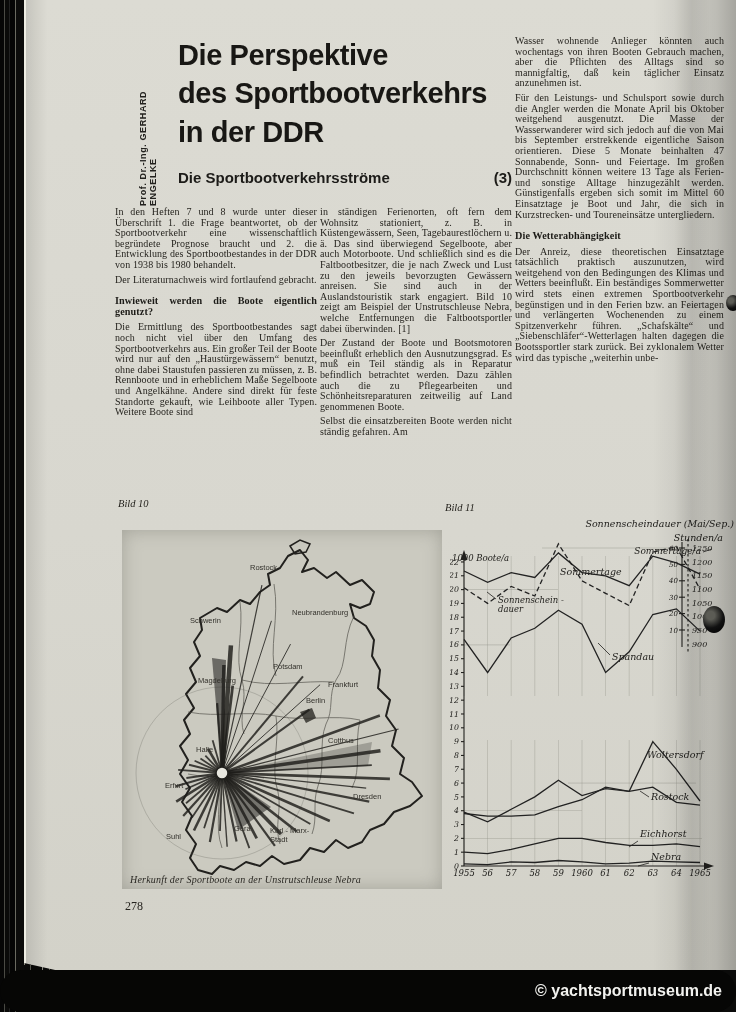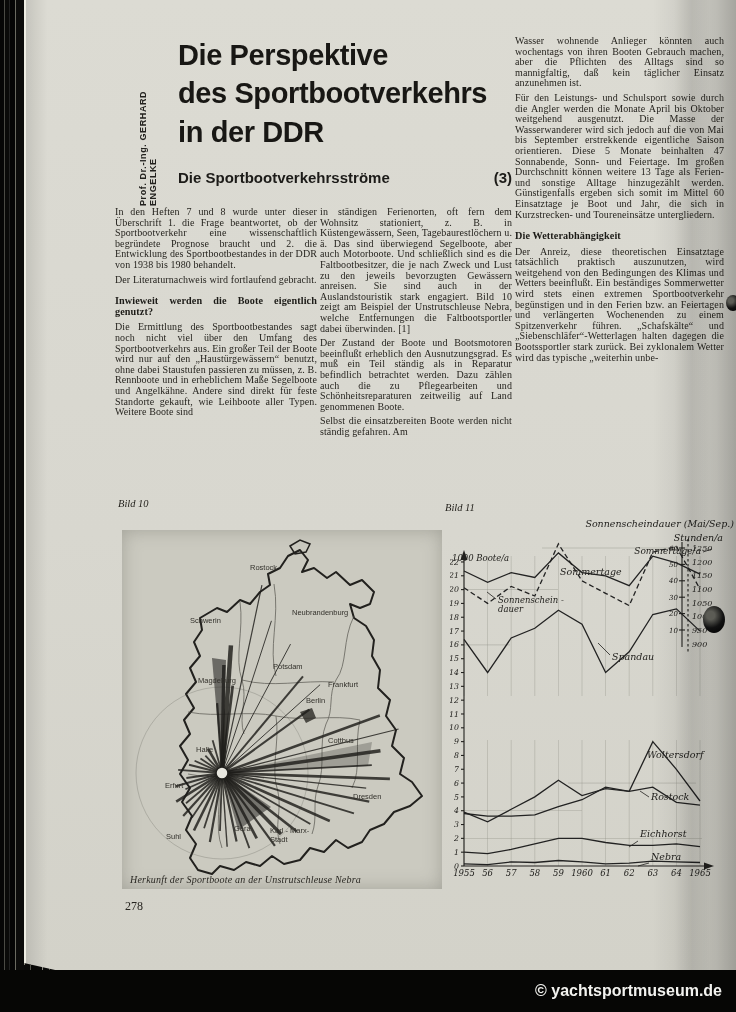--- a/index.html
+++ b/index.html
@@ -12,21 +12,21 @@
   .paper{position:absolute;left:24px;top:0;width:712px;height:970px;
       background:linear-gradient(180deg,#dcdbd3 0%,#d8d7cf 55%,#d3d2c9 100%);
       border-left:2px solid #efeee4;}
   .paper::after{content:"";position:absolute;inset:0;pointer-events:none;background:
       linear-gradient(90deg,rgba(0,0,0,.10) 0,rgba(0,0,0,0) 3%,rgba(0,0,0,0) 88%,rgba(0,0,0,.14) 97%,rgba(0,0,0,.26) 100%),
       linear-gradient(90deg,rgba(0,0,0,0) 91%,rgba(0,0,0,.08) 93.5%,rgba(0,0,0,0) 96%);}
   .top-sliver{position:absolute;left:24px;top:0;width:140px;height:5px;background:linear-gradient(90deg,#0b0b0a,rgba(0,0,0,0));}
   .speck{position:absolute;background:#2a2a26;border-radius:50%;}
   
   .footer{position:absolute;left:0;bottom:0;width:736px;height:42px;background:#060605;z-index:4;
-      display:flex;align-items:center;justify-content:flex-end;}
+      display:flex;align-items:center;justify-content:flex-end;border-radius:21px;}
   .watermark{font-family:"Liberation Sans",sans-serif;font-weight:bold;font-size:16px;color:#f2f2ef;padding-right:14px;}
   .corner-wedge{position:absolute;left:24px;top:933px;width:120px;height:79px;z-index:3;
       background:repeating-linear-gradient(100deg,#080807 0 5px,#8a8a80 5px 6px,#0a0a09 6px 12px,#55554e 12px 13px,#070706 13px 19px);
       clip-path:polygon(0 38%,100% 72%,100% 100%,0 100%);}
   .binding-dot{position:absolute;border-radius:50%;z-index:2;
       background:radial-gradient(circle at 35% 35%,#5c5c55 0 18%,#111 55%,#000 100%);}
   
   .author{position:absolute;left:136px;top:44px;height:162px;writing-mode:vertical-rl;transform:rotate(180deg);
       font-family:"Liberation Sans",sans-serif;font-size:9px;font-weight:bold;letter-spacing:.6px;color:#22211e;}
   .title{position:absolute;left:176px;top:36px;width:340px;font-family:"Liberation Sans",sans-serif;

